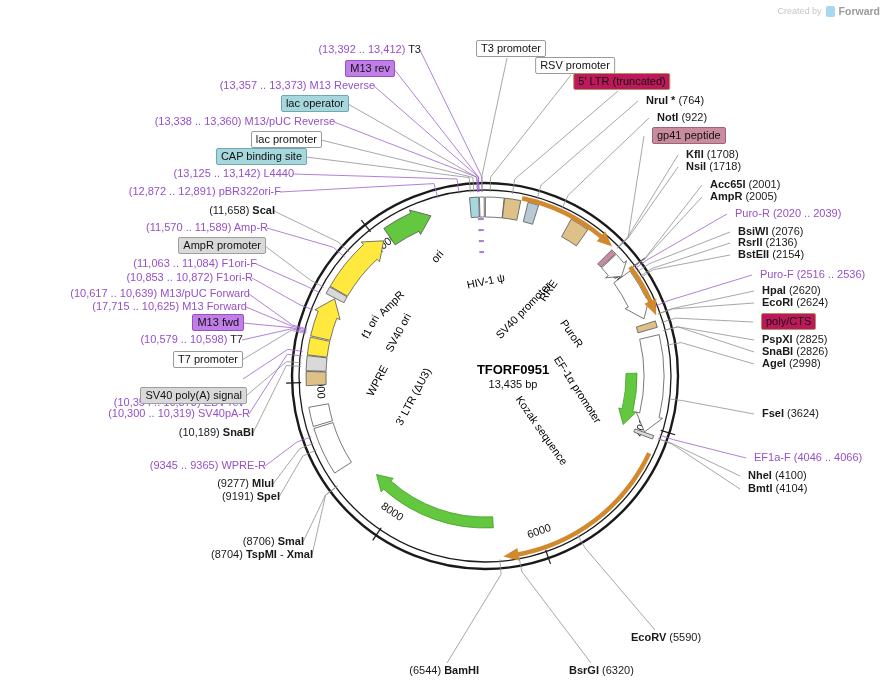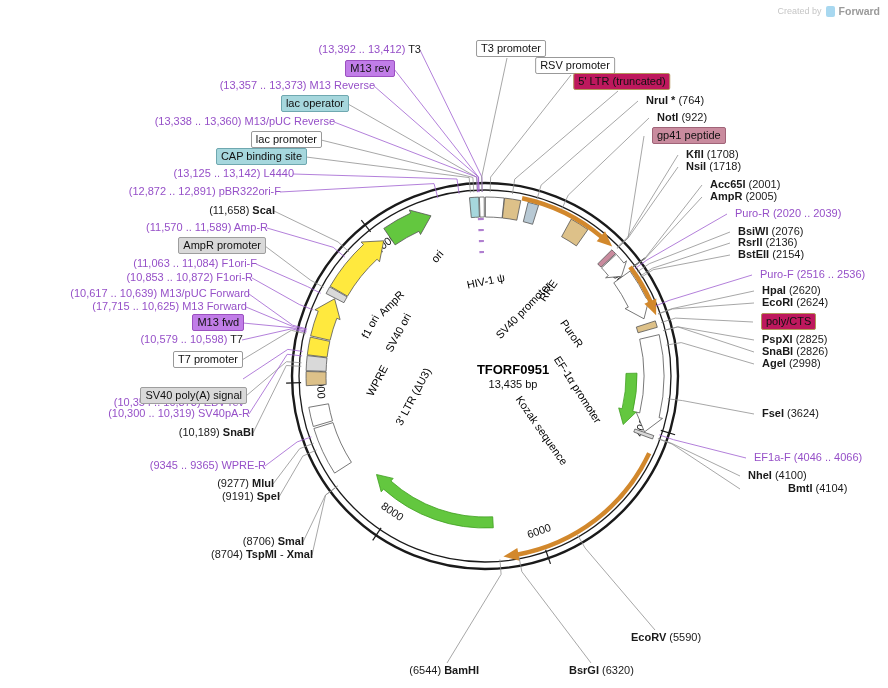--- a/index.html
+++ b/index.html
@@ -214,21 +214,21 @@
       <div class="lbl" style="left: 756px; top: 268px;"><span class="c-purple">Puro-F  (2516 .. 2536)</span></div>
       <div class="lbl" style="left: 758px; top: 284px;"><span class="c-bold">HpaI</span><span class="c-black">  (2620)</span></div>
       <div class="lbl" style="left: 758px; top: 296px;"><span class="c-bold">EcoRI</span><span class="c-black">  (2624)</span></div>
       <div class="lbl box box-tan" style="left: 757px; top: 313px;">poly/CTS</div>
       <div class="lbl" style="left: 758px; top: 333px;"><span class="c-bold">PspXI</span><span class="c-black">  (2825)</span></div>
       <div class="lbl" style="left: 758px; top: 345px;"><span class="c-bold">SnaBI</span><span class="c-black">  (2826)</span></div>
       <div class="lbl" style="left: 758px; top: 357px;"><span class="c-bold">AgeI</span><span class="c-black">  (2998)</span></div>
       <div class="lbl" style="left: 758px; top: 407px;"><span class="c-bold">FseI</span><span class="c-black">  (3624)</span></div>
       <div class="lbl" style="left: 750px; top: 451px;"><span class="c-purple">EF1a-F  (4046 .. 4066)</span></div>
       <div class="lbl" style="left: 744px; top: 469px;"><span class="c-bold">NheI</span><span class="c-black">  (4100)</span></div>
-      <div class="lbl" style="left: 744px; top: 482px; margin-left: 40px;"><span class="c-bold">BmtI</span><span class="c-black">  (4104)</span></div>
+      <div class="lbl" style="left: 744px; top: 482px;"><span class="c-bold">BmtI</span><span class="c-black">  (4104)</span></div>
       <div class="lbl box box-promoter" style="left: 507px; transform: translateX(-50%); top: 40px;">T3 promoter</div>
       <div class="lbl box box-promoter" style="left: 571px; transform: translateX(-50%); top: 57px;">RSV promoter</div>
       <div class="lbl box box-tan" style="left: 618px; transform: translateX(-50%); top: 73px;">5' LTR (truncated)</div>
       <div class="lbl" style="left: 627px; top: 631px;"><span class="c-bold">EcoRV</span><span class="c-black">  (5590)</span></div>
       <div class="lbl" style="left: 565px; top: 664px;"><span class="c-bold">BsrGI</span><span class="c-black">  (6320)</span></div>
       <div class="lbl" style="right: 413px; top: 664px;"><span class="c-black">(6544)  </span><span class="c-bold">BamHI</span></div>
     </div>
 
   <div class="center">
     <div class="pname">TFORF0951</div>

